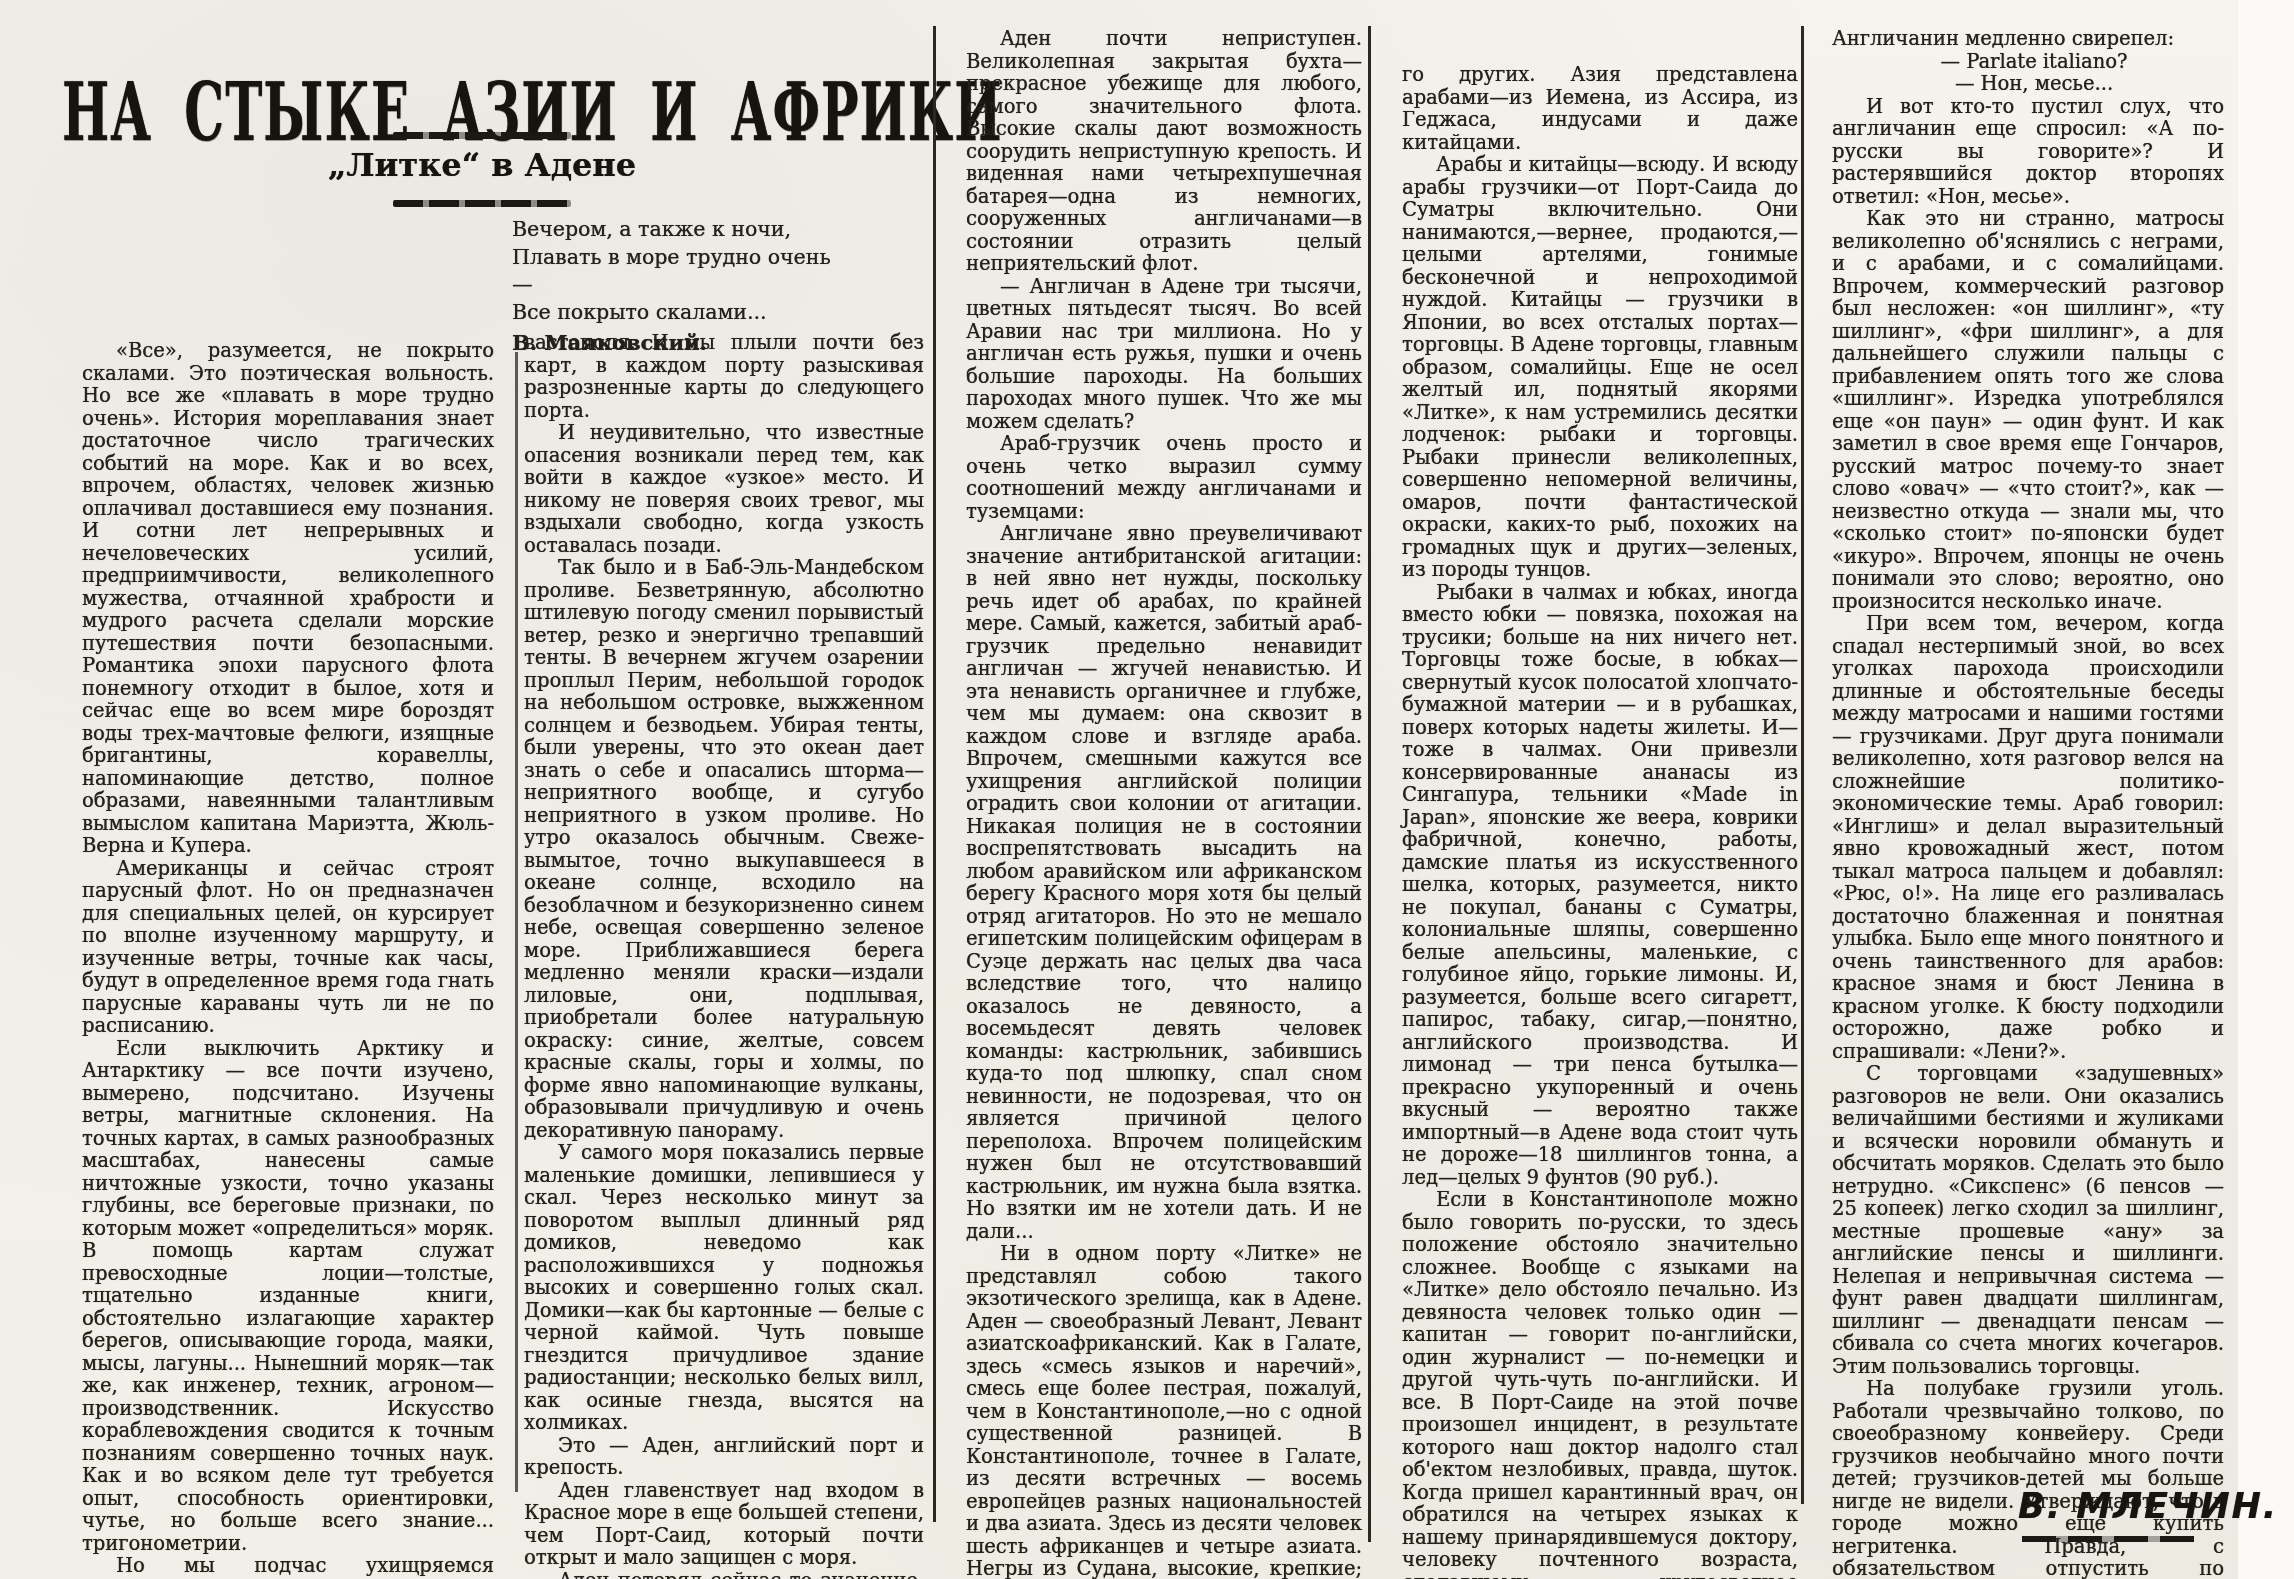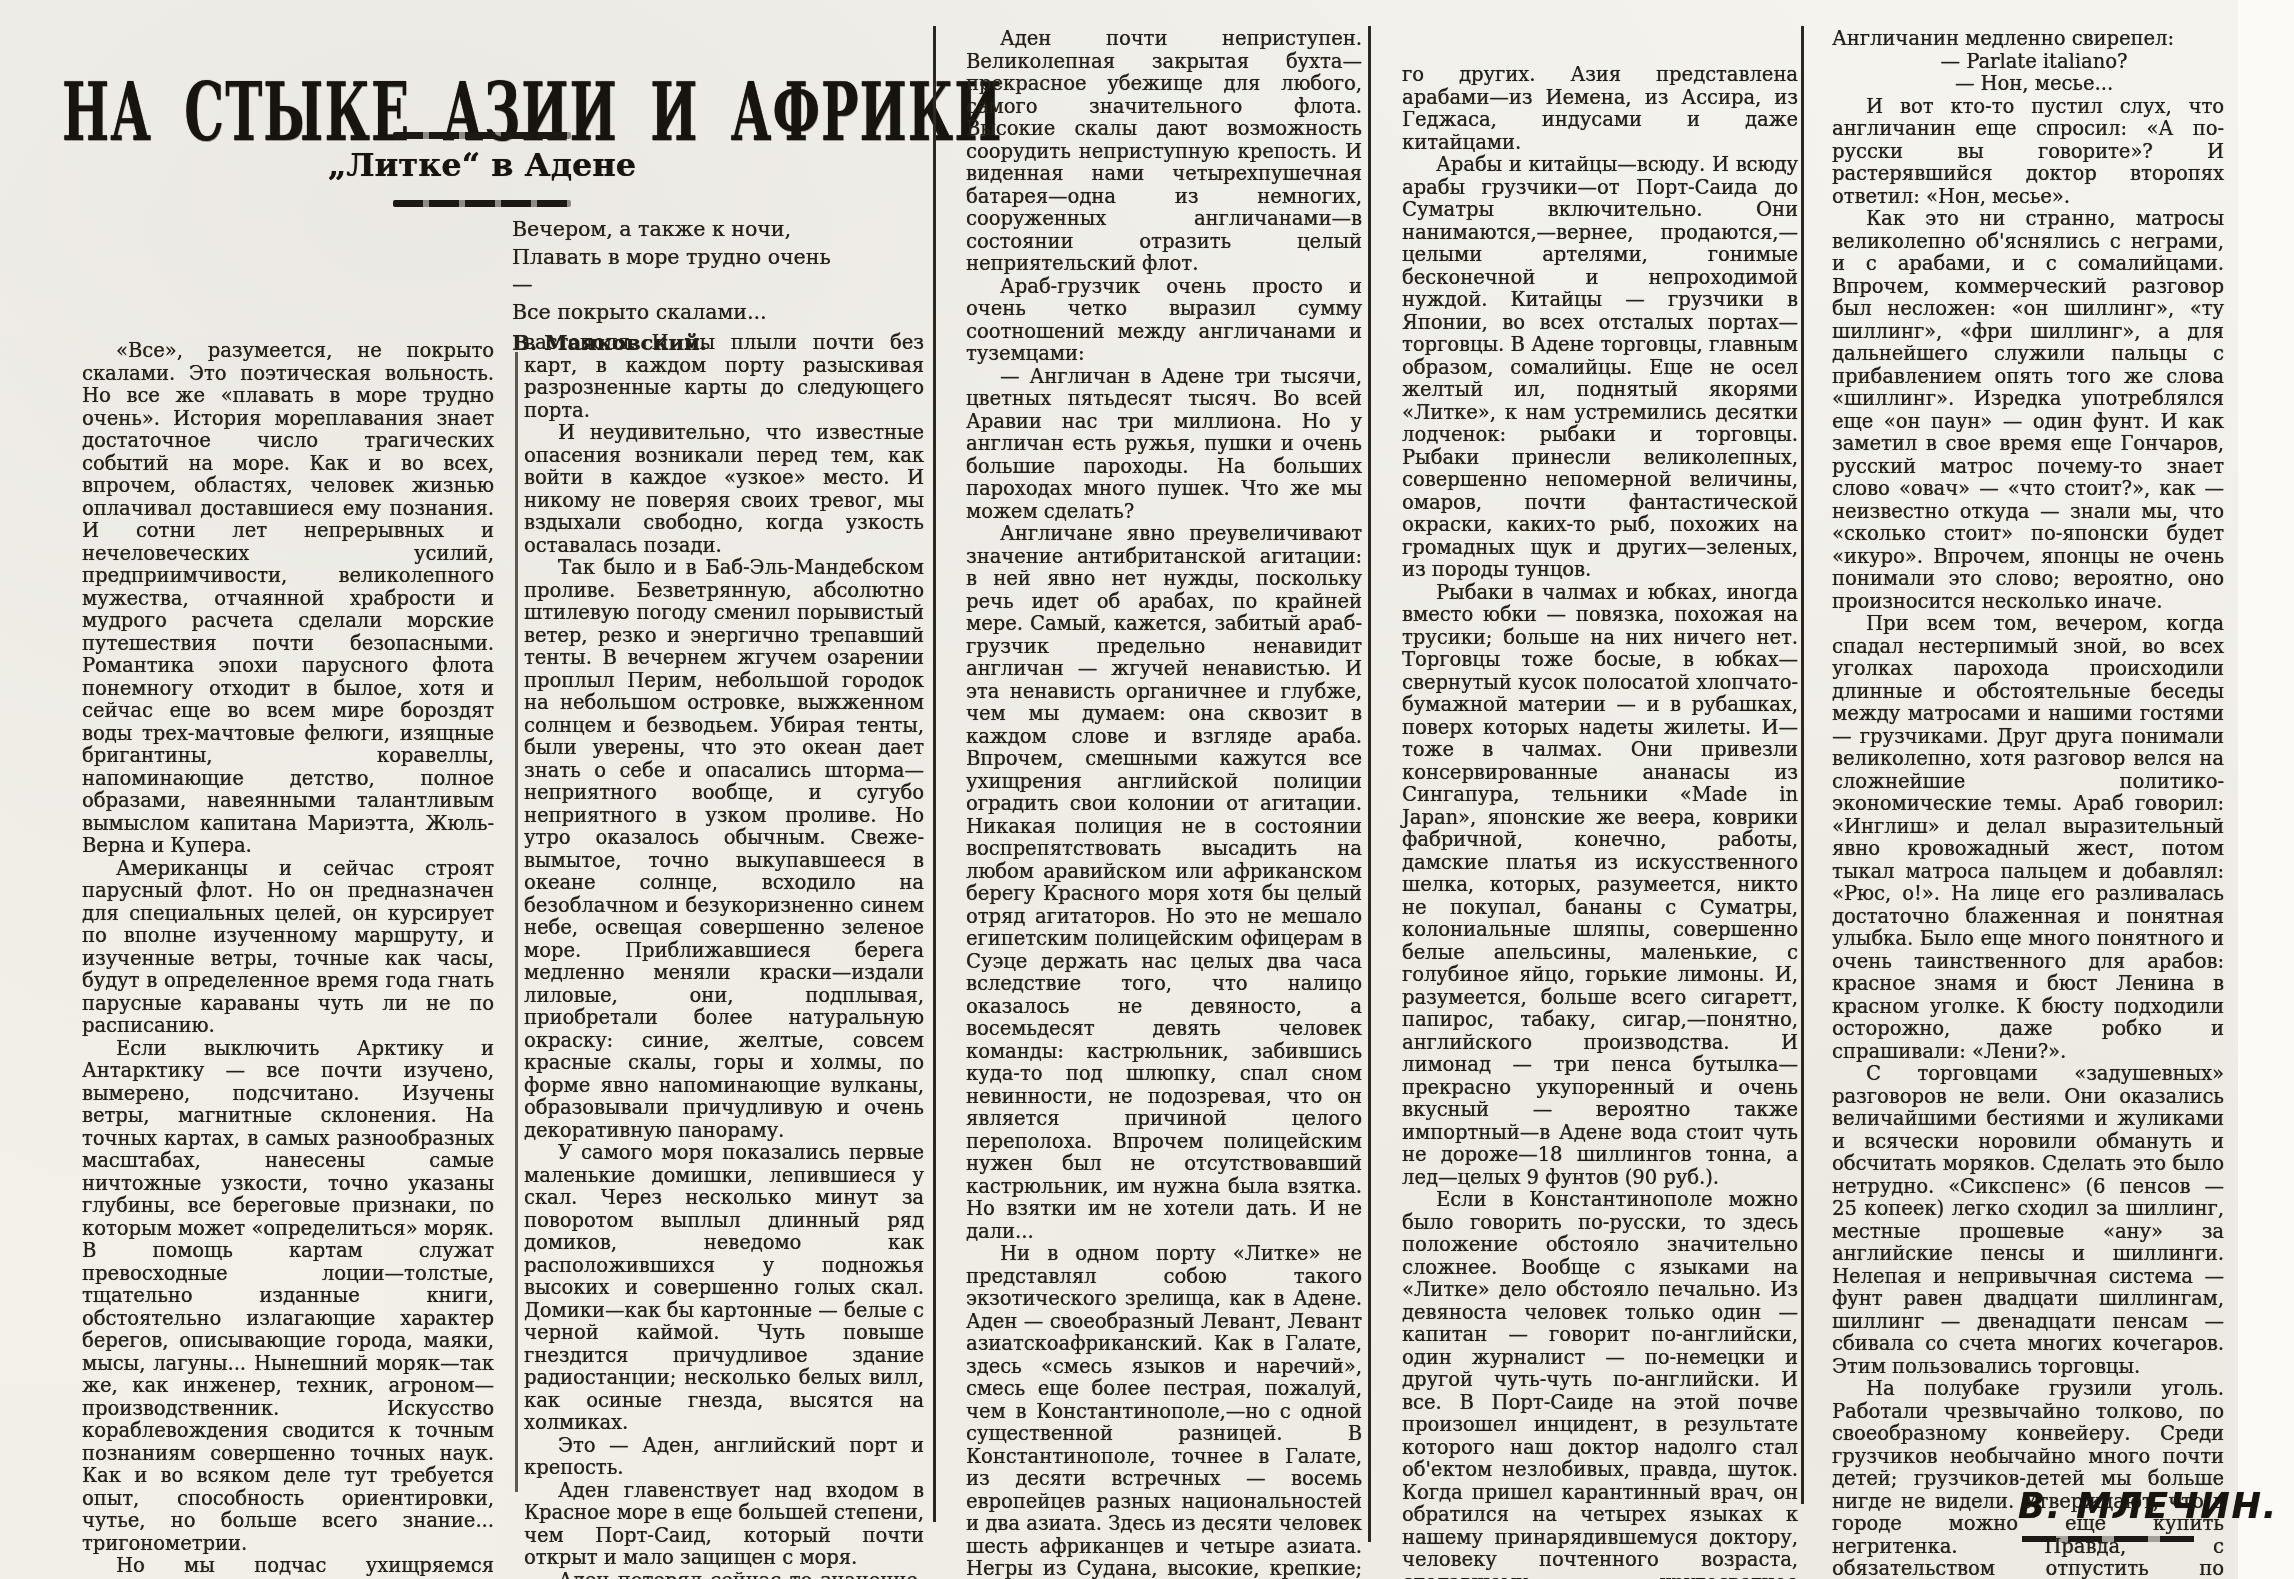--- a/index.html
+++ b/index.html
@@ -109,22 +109,22 @@
     <p>И неудивительно, что известные опасения возникали перед тем, как войти в каждое «узкое» место. И никому не поверяя своих тревог, мы вздыхали свободно, когда узкость оставалась позади.</p>
     <p>Так было и в Баб-Эль-Мандебском проливе. Безветрянную, абсолютно штилевую погоду сменил порывистый ветер, резко и энергично трепавший тенты. В вечернем жгучем озарении проплыл Перим, небольшой городок на небольшом островке, выжженном солнцем и безводьем. Убирая тенты, были уверены, что это океан дает знать о себе и опасались шторма—неприятного вообще, и сугубо неприятного в узком проливе. Но утро оказалось обычным. Свеже-вымытое, точно выкупавшееся в океане солнце, всходило на безоблачном и безукоризненно синем небе, освещая совершенно зеленое море. Приближавшиеся берега медленно меняли краски—издали лиловые, они, подплывая, приобретали более натуральную окраску: синие, желтые, совсем красные скалы, горы и холмы, по форме явно напоминающие вулканы, образовывали причудливую и очень декоративную панораму.</p>
     <p>У самого моря показались первые маленькие домишки, лепившиеся у скал. Через несколько минут за поворотом выплыл длинный ряд домиков, неведомо как расположившихся у подножья высоких и совершенно голых скал. Домики—как бы картонные — белые с черной каймой. Чуть повыше гнездится причудливое здание радиостанции; несколько белых вилл, как осиные гнезда, высятся на холмиках.</p>
     <p>Это — Аден, английский порт и крепость.</p>
     <p>Аден главенствует над входом в Красное море в еще большей степени, чем Порт-Саид, который почти открыт и мало защищен с моря.</p>
     <p>Аден потерял сейчас то значение, которое он имел до основания военной базы в Сингапуре, но он все еще является «ключом» к Индии и Восточной Африке, —</p>
   </div>
 
   <div class="col ink" id="col3">
     <p>Аден почти неприступен. Великолепная закрытая бухта—прекрасное убежище для любого, самого значительного флота. Высокие скалы дают возможность соорудить неприступную крепость. И виденная нами четырехпушечная батарея—одна из немногих, сооруженных англичанами—в состоянии отразить целый неприятельский флот.</p>
+    <p>— Англичан в Адене три тысячи, цветных пятьдесят тысяч. Во всей Аравии нас три миллиона. Но у англичан есть ружья, пушки и очень большие пароходы. На больших пароходах много пушек. Что же мы можем сделать?</p>
     <p>Араб-грузчик очень просто и очень четко выразил сумму соотношений между англичанами и туземцами:</p>
-    <p>— Англичан в Адене три тысячи, цветных пятьдесят тысяч. Во всей Аравии нас три миллиона. Но у англичан есть ружья, пушки и очень большие пароходы. На больших пароходах много пушек. Что же мы можем сделать?</p>
     <p>Англичане явно преувеличивают значение антибританской агитации: в ней явно нет нужды, поскольку речь идет об арабах, по крайней мере. Самый, кажется, забитый араб-грузчик предельно ненавидит англичан — жгучей ненавистью. И эта ненависть органичнее и глубже, чем мы думаем: она сквозит в каждом слове и взгляде араба. Впрочем, смешными кажутся все ухищрения английской полиции оградить свои колонии от агитации. Никакая полиция не в состоянии воспрепятствовать высадить на любом аравийском или африканском берегу Красного моря хотя бы целый отряд агитаторов. Но это не мешало египетским полицейским офицерам в Суэце держать нас целых два часа вследствие того, что налицо оказалось не девяносто, а восемьдесят девять человек команды: кастрюльник, забившись куда-то под шлюпку, спал сном невинности, не подозревая, что он является причиной целого переполоха. Впрочем полицейским нужен был не отсутствовавший кастрюльник, им нужна была взятка. Но взятки им не хотели дать. И не дали...</p>
     <p>Ни в одном порту «Литке» не представлял собою такого экзотического зрелища, как в Адене. Аден — своеобразный Левант, Левант азиатскоафриканский. Как в Галате, здесь «смесь языков и наречий», смесь еще более пестрая, пожалуй, чем в Константинополе,—но с одной существенной разницей. В Константинополе, точнее в Галате, из десяти встречных — восемь европейцев разных национальностей и два азиата. Здесь из десяти человек шесть африканцев и четыре азиата. Негры из Судана, высокие, крепкие; маленькие негры неизвестных нам племен, с первобытными украшениями в виде кольца, продетого через ухо или нос; великолепные сомалийцы, тонкие и изящные как женщины, с необычайно длинными руками и ногами и оливковым цветом кожи; абиссинцы—различных племен—и мно-</p>
   </div>
 
   <div class="col ink" id="col4">
     <p class="noind">го других. Азия представлена арабами—из Иемена, из Ассира, из Геджаса, индусами и даже китайцами.</p>
     <p>Арабы и китайцы—всюду. И всюду арабы грузчики—от Порт-Саида до Суматры включительно. Они нанимаются,—вернее, продаются,—целыми артелями, гонимые бесконечной и непроходимой нуждой. Китайцы — грузчики в Японии, во всех отсталых портах—торговцы. В Адене торговцы, главным образом, сомалийцы. Еще не осел желтый ил, поднятый якорями «Литке», к нам устремились десятки лодченок: рыбаки и торговцы. Рыбаки принесли великолепных, совершенно непомерной величины, омаров, почти фантастической окраски, каких-то рыб, похожих на громадных щук и других—зеленых, из породы тунцов.</p>
     <p>Рыбаки в чалмах и юбках, иногда вместо юбки — повязка, похожая на трусики; больше на них ничего нет. Торговцы тоже босые, в юбках—свернутый кусок полосатой хлопчато-бумажной материи — и в рубашках, поверх которых надеты жилеты. И—тоже в чалмах. Они привезли консервированные ананасы из Сингапура, тельники «Made in Japan», японские же веера, коврики фабричной, конечно, работы, дамские платья из искусственного шелка, которых, разумеется, никто не покупал, бананы с Суматры, колониальные шляпы, совершенно белые апельсины, маленькие, с голубиное яйцо, горькие лимоны. И, разумеется, больше всего сигаретт, папирос, табаку, сигар,—понятно, английского производства. И лимонад — три пенса бутылка—прекрасно укупоренный и очень вкусный — вероятно также импортный—в Адене вода стоит чуть не дороже—18 шиллингов тонна, а лед—целых 9 фунтов (90 руб.).</p>
     <p>Если в Константинополе можно было говорить по-русски, то здесь положение обстояло значительно сложнее. Вообще с языками на «Литке» дело обстояло печально. Из девяноста человек только один — капитан — говорит по-английски, один журналист — по-немецки и другой чуть-чуть по-английски. И все. В Порт-Саиде на этой почве произошел инцидент, в результате которого наш доктор надолго стал об'ектом незлобивых, правда, шуток. Когда пришел карантинный врач, он обратился на четырех языках к нашему принарядившемуся доктору, человеку почтенного возраста, сделавшему кругосветное путешествие:</p>
 

